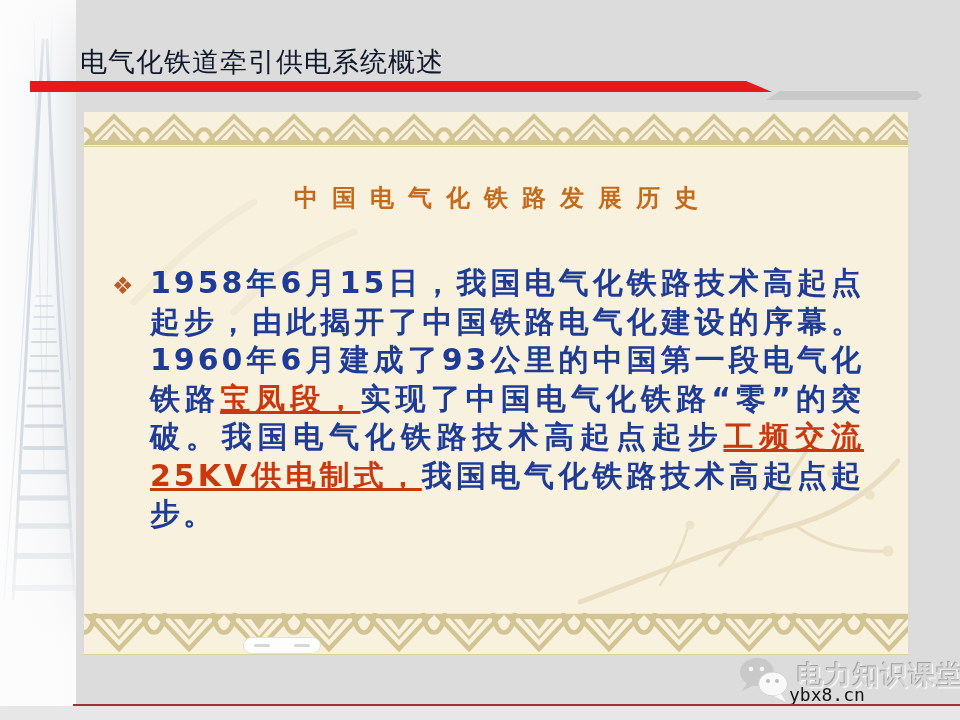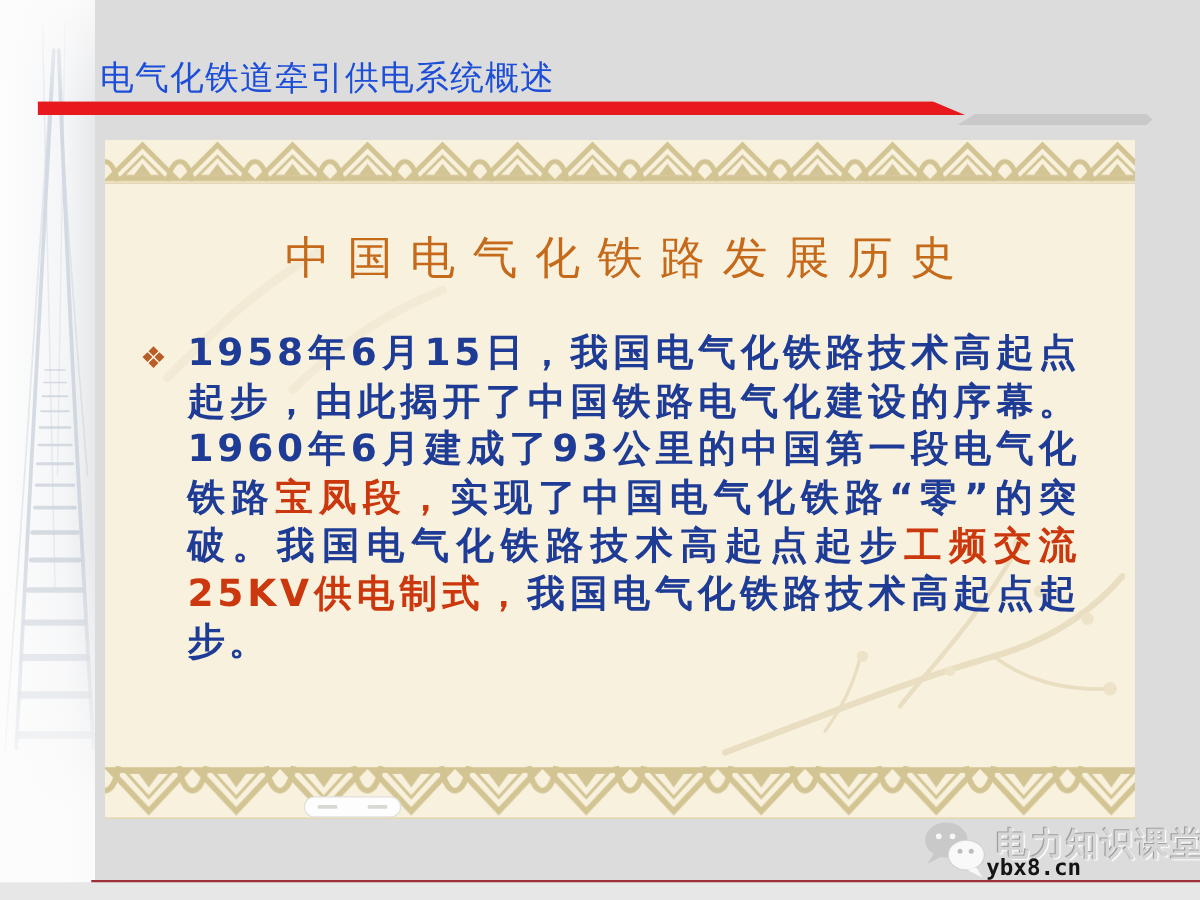--- a/index.html
+++ b/index.html
@@ -9,56 +9,56 @@
   }
   
   .left-strip{position:absolute;left:0;top:0;width:76px;height:706px;
     background:linear-gradient(to right,#fdfdfd 0%,#f4f5f7 70%,#e7e8ea 100%);}
   .left-strip svg{display:block;opacity:.55;}
   .left-strip .fade{position:absolute;inset:0;
     background:linear-gradient(to bottom,rgba(252,252,252,.85) 0%,rgba(252,252,252,0) 12%,rgba(252,252,252,0) 62%,rgba(252,252,252,.95) 92%);}
   
   .header-title{position:absolute;left:80px;top:44px;
     font-family:"Liberation Serif",serif;font-size:27px;letter-spacing:1px;
-    color:#1d4ed8;white-space:nowrap;}
+    color:#0f172a;white-space:nowrap;}
   .header-rule{position:absolute;left:30px;top:81px;width:742px;height:11px;
     background:#e8191c;
     clip-path:polygon(0 0,calc(100% - 26px) 0,100% 100%,0 100%);}
   .header-rule-tail{position:absolute;left:766px;top:91px;width:156px;height:9px;
     background:#c9c9c9;
     clip-path:polygon(14px 0,calc(100% - 5px) 0,100% 50%,calc(100% - 5px) 100%,0 100%);}
   
   .card{position:absolute;left:84px;top:112px;width:824px;height:543px;
     background:#f8f1dd;}
   .band{position:absolute;left:0;width:100%;overflow:hidden;}
   .band-top{top:0;height:34px;border-bottom:1px solid #ddd0a8;}
   .band-bottom{bottom:0;height:42px;border-top:1px solid #ddd0a8;transform:scaleY(-1);}
   .card-watermark{position:absolute;right:8px;bottom:48px;opacity:.55;}
   .card-watermark2{position:absolute;left:30px;top:60px;opacity:.25;}
   .slide-title{position:absolute;left:0;top:70px;width:100%;text-align:center;
-    font-size:36px;font-weight:400;letter-spacing:14px;color:#c56a1b;
+    font-size:24px;font-weight:700;letter-spacing:14px;color:#c56a1b;
     text-indent:14px;white-space:nowrap;}
   .body-block{position:absolute;left:66px;top:152px;width:714px;
     font-size:30px;font-weight:700;line-height:38.5px;letter-spacing:3px;
     color:#1e3c96;text-align:justify;text-align-last:left;}
   .bullet{position:absolute;left:-38px;top:3px;font-size:24px;color:#b85c28;
     letter-spacing:0;}
-  .hl{color:#cc380e;}
+  .hl{color:#cc380e;text-decoration:underline;}
   .mini-pill{position:absolute;left:159px;top:525px;width:78px;height:17px;
     background:#fdfdfd;border:1px solid #e0e0dc;border-radius:9px;
     display:flex;align-items:center;justify-content:space-between;padding:0 10px;box-sizing:border-box;}
   .mini-pill i{display:block;width:16px;height:3px;background:#d8d8d4;border-radius:2px;}
   
   .footer-logo{position:absolute;left:737px;top:654px;width:220px;height:44px;}
   .wechat-icon{position:absolute;left:0;top:2px;}
   .footer-brand{position:absolute;left:60px;top:4px;font-size:26px;font-weight:700;
     letter-spacing:2px;color:#d6d6d6;white-space:nowrap;
     text-shadow:-1px -1px 0 #9f9f9f,1px 1px 1px #ffffff;}
   .footer-site{position:absolute;left:52px;top:30px;
-    font-family:"DejaVu Sans Mono",monospace;font-size:18px;font-weight:700;color:#141414;}
+    font-family:"DejaVu Sans Mono",monospace;font-size:18px;font-weight:400;color:#141414;}
   .footer-rule{position:absolute;left:73px;top:704px;width:887px;height:2px;background:#9e3039;}
   .bottom-strip{position:absolute;left:0;top:706px;width:960px;height:14px;background:#e7e7e7;}
 </style>
 </head>
 <body>
 
 <div class="stage">
 
   <div class="left-strip">
     <svg width="76" height="600" viewBox="0 0 76 600">

